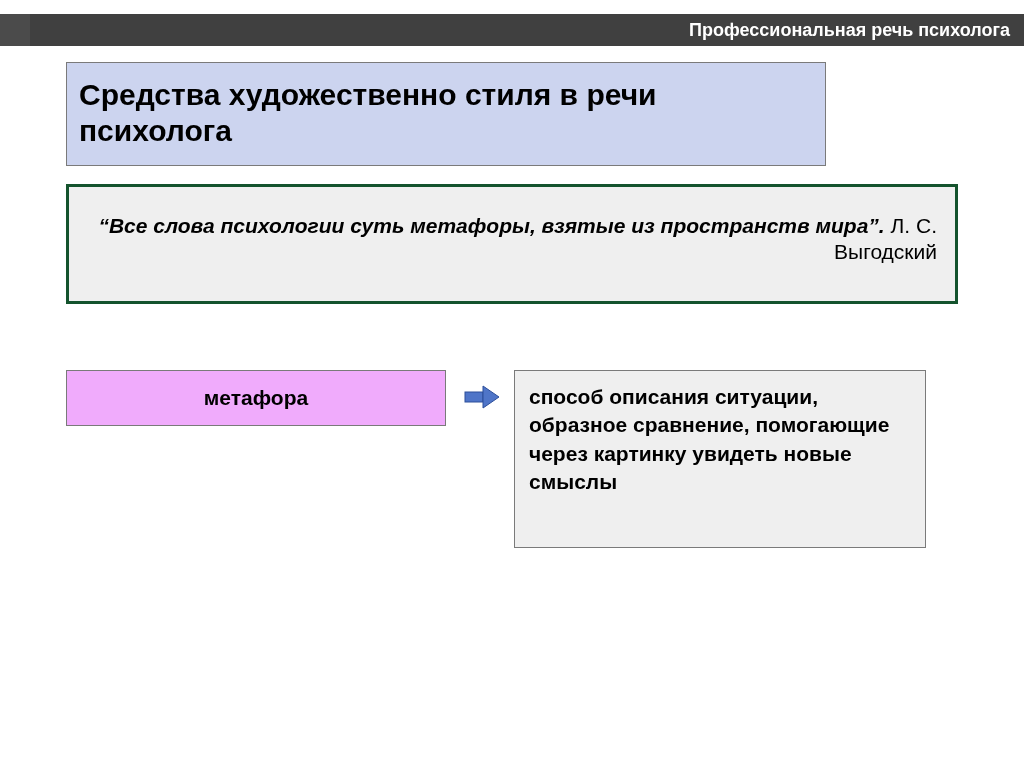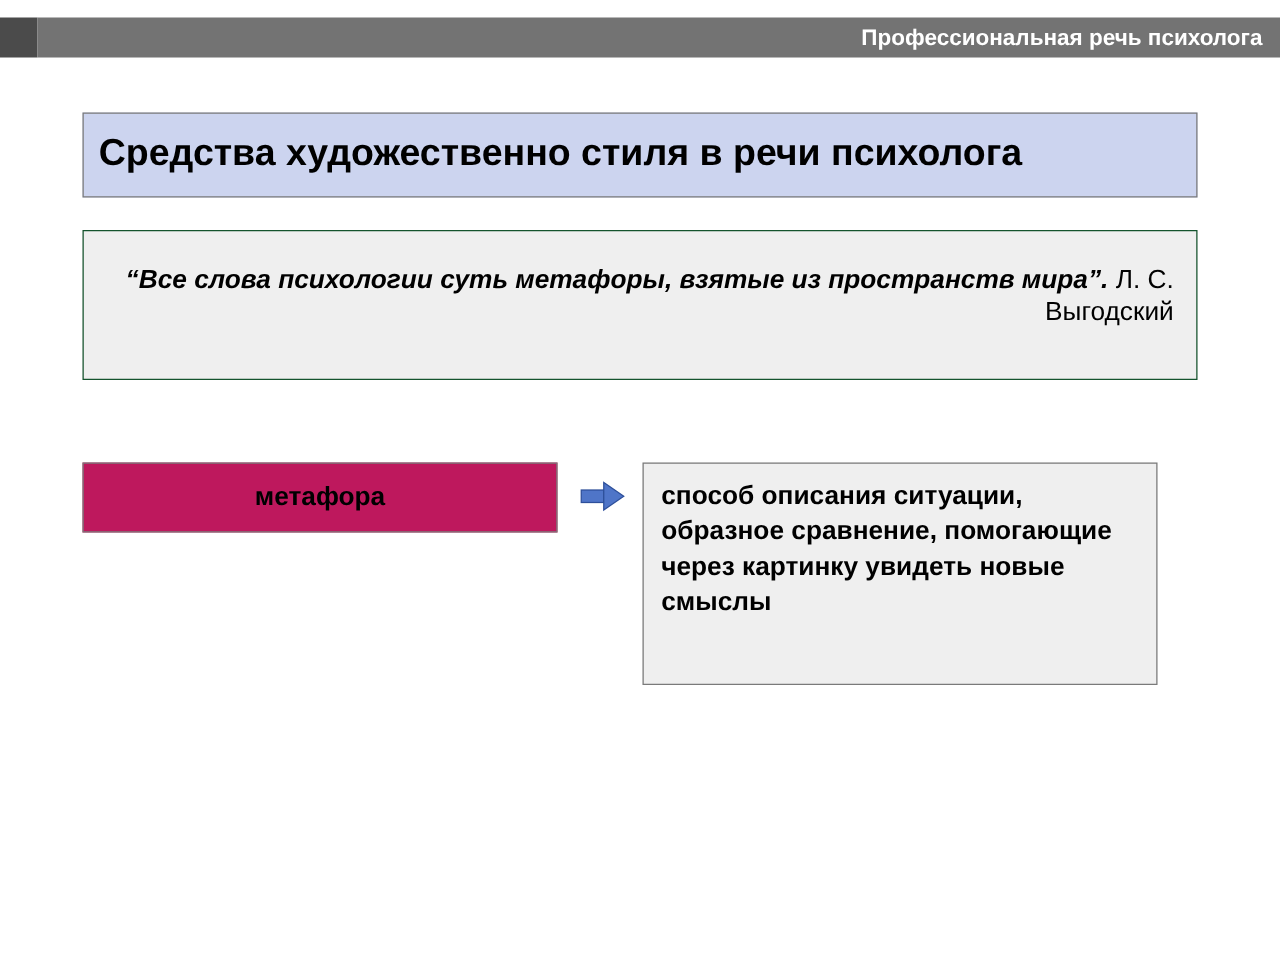--- a/index.html
+++ b/index.html
@@ -19,57 +19,56 @@
     width: 30px;
     height: 32px;
     background: #4b4b4b;
   }
   .top-bar {
     position: absolute;
     left: 30px;
     right: 0;
     top: 14px;
     height: 32px;
-    background: #737373;
+    background: #404040;
     display: flex;
     align-items: center;
     justify-content: flex-end;
     padding-right: 14px;
     box-sizing: border-box;
   }
   .top-bar span {
     color: #ffffff;
     font-weight: bold;
     font-size: 18px;
   }
   .title-box {
     position: absolute;
     left: 66px;
     top: 62px;
-    width: 892px;
+    width: 760px;
     background: #ccd4ef;
     border: 1px solid #7a7a7a;
     padding: 14px 18px 16px 12px;
     box-sizing: border-box;
-    margin-top: 28px;
   }
   .title-box .title {
     font-size: 30px;
     font-weight: bold;
     line-height: 1.2;
     color: #000;
   }
   .quote-box {
     position: absolute;
     left: 66px;
     top: 184px;
     width: 892px;
     height: 120px;
     background: #efefef;
-    border: 1px solid #14532d;
+    border: 3px solid #14532d;
     box-sizing: border-box;
     padding: 26px 18px 10px 18px;
   }
   .quote-box .quote-text {
     text-align: right;
     font-size: 21px;
     line-height: 1.25;
   }
   .quote-box .quote-text .q {
     font-style: italic;
@@ -77,21 +76,21 @@
   }
   .quote-box .quote-text .author {
     font-weight: normal;
   }
   .term-box {
     position: absolute;
     left: 66px;
     top: 370px;
     width: 380px;
     height: 56px;
-    background: #be185d;
+    background: #f0abfc;
     border: 1px solid #7a7a7a;
     box-sizing: border-box;
     display: flex;
     align-items: center;
     justify-content: center;
   }
   .term-box span {
     font-size: 21px;
     font-weight: bold;
   }

